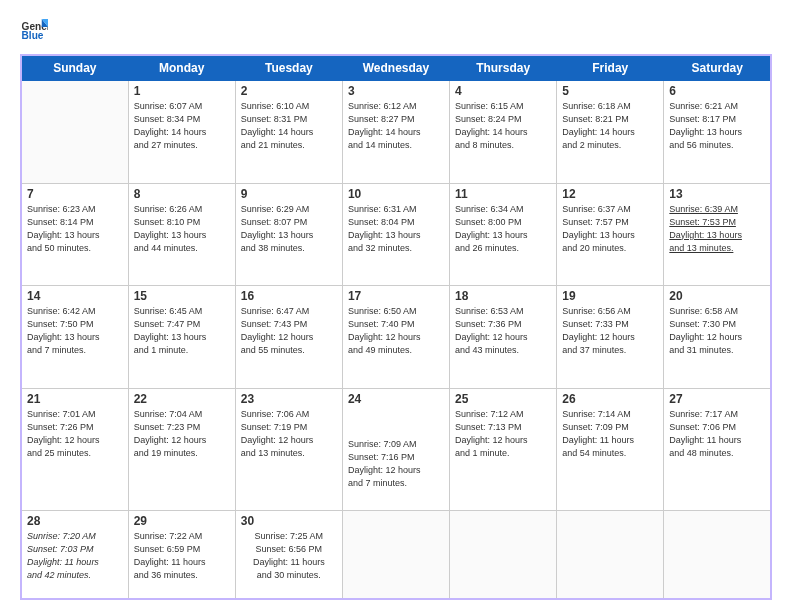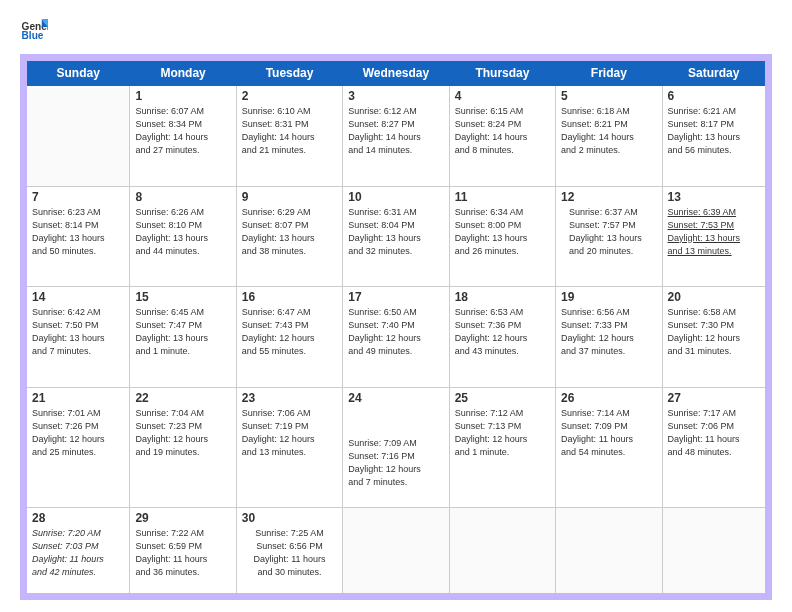--- a/index.html
+++ b/index.html
@@ -40,21 +40,21 @@
       font-weight: bold;
       color: #333;
       line-height: 1.1;
     }
     .subtitle {
       font-size: 13px;
       color: #555;
     }
     .calendar {
       flex: 1;
-      border: 7px solid #c4b5fd;
+      border: 2px solid #c4b5fd;
       border-collapse: collapse;
       width: 100%;
       table-layout: fixed;
     }
     .calendar th {
       background: #1565c0;
       color: #fff;
       font-size: 12px;
       font-weight: bold;
       padding: 5px 4px;
@@ -199,21 +199,21 @@
           </td>
           <td>
             <span class="day-num">11</span>
             <div class="cell-text" style="white-space: pre-line;">Sunrise: 6:34 AM
 Sunset: 8:00 PM
 Daylight: 13 hours
 and 26 minutes.</div>
           </td>
           <td>
             <span class="day-num">12</span>
-            <div class="cell-text" style="white-space: pre-line; margin-left: 8px;">Sunrise: 6:37 AM
+            <div class="cell-text" style="white-space: pre-line;">Sunrise: 6:37 AM
 Sunset: 7:57 PM
 Daylight: 13 hours
 and 20 minutes.</div>
           </td>
           <td>
             <span class="day-num">13</span>
             <div class="cell-text" style="white-space: pre-line; text-decoration: underline;">Sunrise: 6:39 AM
 Sunset: 7:53 PM
 Daylight: 13 hours
 and 13 minutes.</div>

